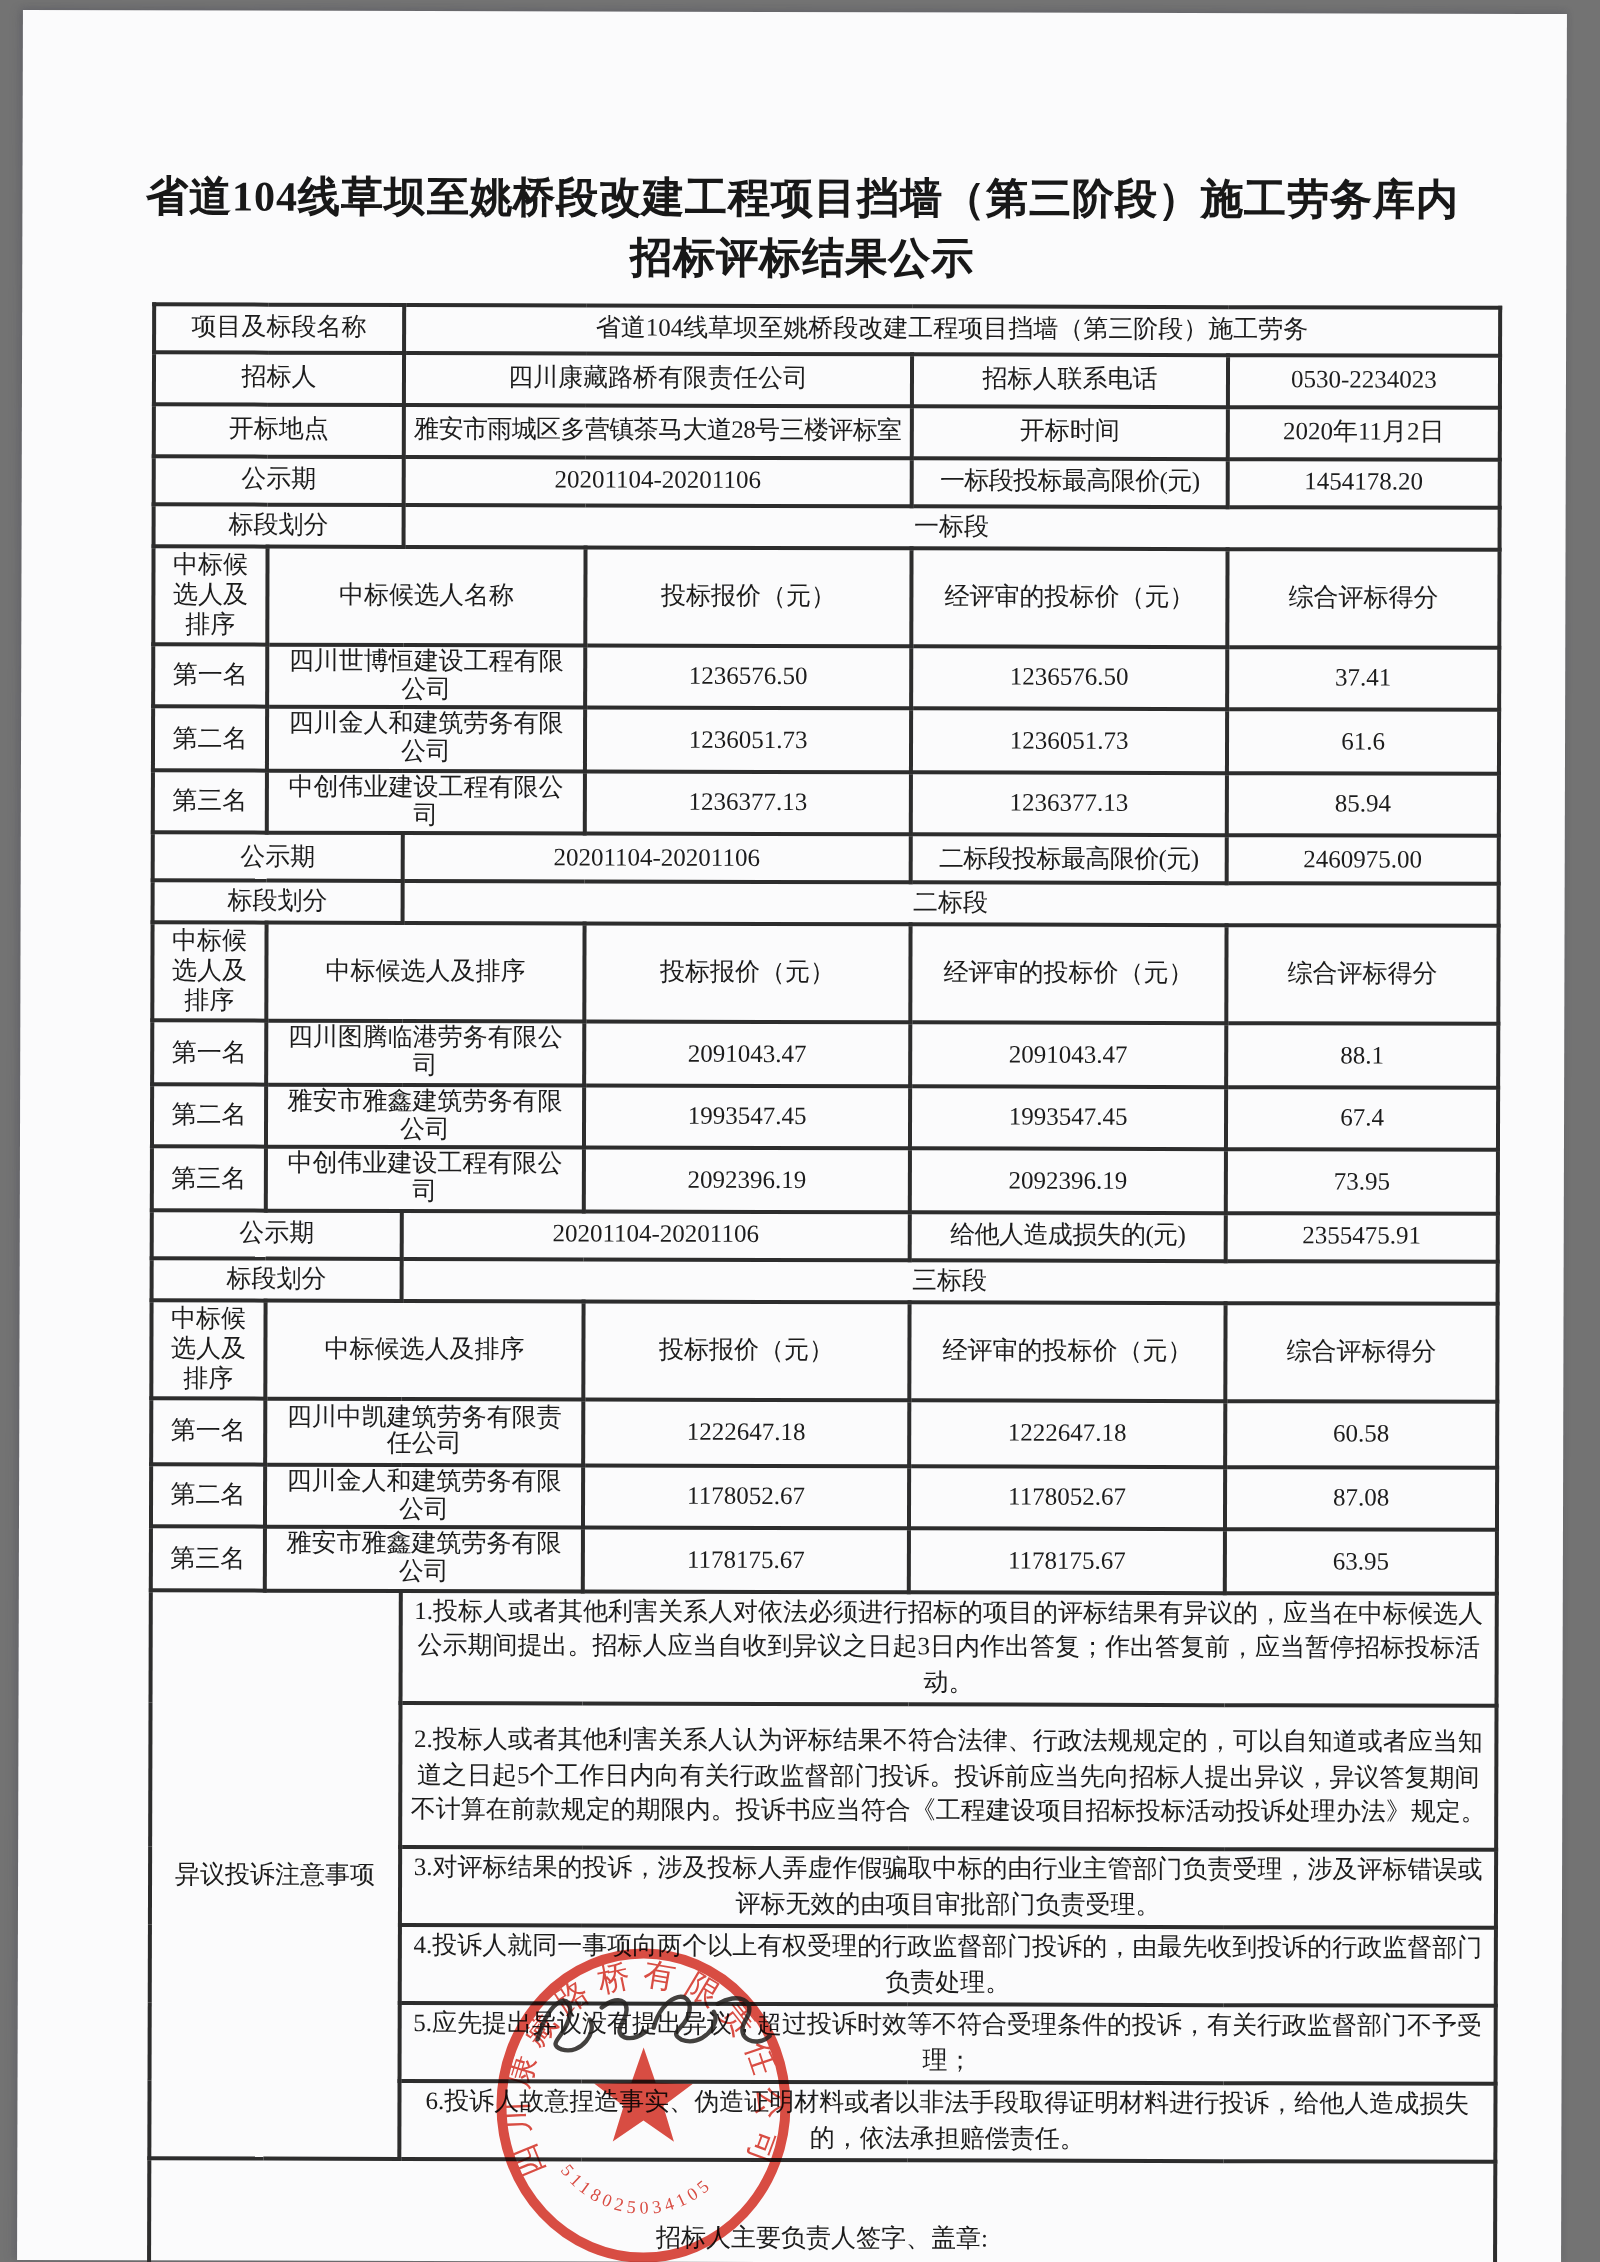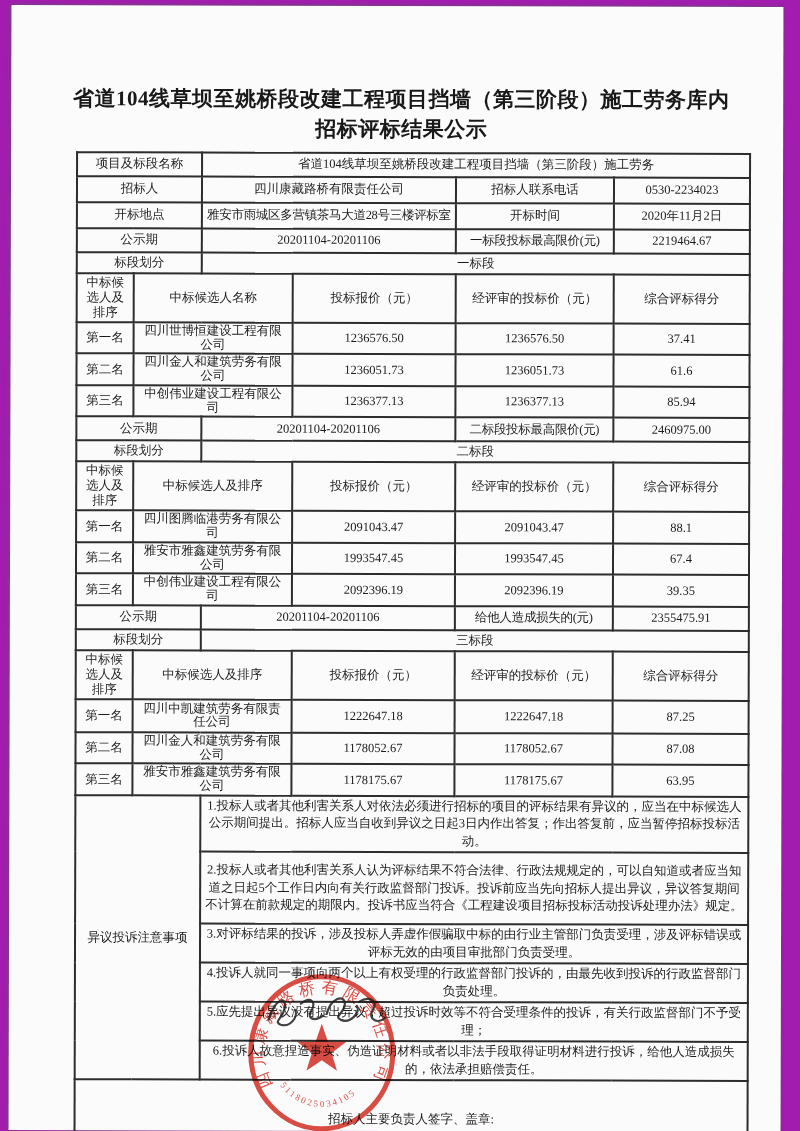--- a/index.html
+++ b/index.html
@@ -2,21 +2,21 @@
 <html><head>
 <meta charset="utf-8">
 <style>
   * { box-sizing: border-box; margin: 0; padding: 0; }
   html,body { width:800px; height:1131px; }
   body {
     font-family: "Liberation Serif", "DejaVu Serif", serif;
     background:#e7e8ea;
     position:relative; overflow:hidden;
   }
-  .stage { position:absolute; inset:0; background:#a21caf; }
+  .stage { position:absolute; inset:0; background:#737373; }
   .page {
     position:absolute; left:10px; top:6px; width:772px; height:1125px;
     background:#fbfbfc;
     box-shadow:-2px 0 4px rgba(90,90,100,.45), 0 -1px 3px rgba(90,90,100,.4);
     transform:rotate(0.15deg);
   }
   .title {
     margin:78px 0 0 52px; width:676px;
     text-align:center; font-size:21px; font-weight:bold;
     color:#181818; line-height:1.45; letter-spacing:.5px;
@@ -81,21 +81,21 @@
           <td colspan="2" class="lbl">开标地点</td>
           <td colspan="2" class="tight">雅安市雨城区多营镇茶马大道28号三楼评标室</td>
           <td>开标时间</td>
           <td>2020年11月2日</td>
         </tr>
 
         <tr class="h24">
           <td colspan="2" class="lbl">公示期</td>
           <td colspan="2">20201104-20201106</td>
           <td class="tight">一标段投标最高限价(元)</td>
-          <td>2219464.67</td>
+          <td>1454178.20</td>
         </tr>
         <tr class="h17">
           <td colspan="2" class="lbl">标段划分</td>
           <td colspan="4">一标段</td>
         </tr>
         <tr class="h34">
           <td class="rankhead">中标候选人及排序</td>
           <td colspan="2">中标候选人名称</td>
           <td>投标报价（元）</td>
           <td>经评审的投标价（元）</td>
@@ -152,21 +152,21 @@
           <td colspan="2" class="company">雅安市雅鑫建筑劳务有限公司</td>
           <td>1993547.45</td>
           <td>1993547.45</td>
           <td>67.4</td>
         </tr>
         <tr class="h31">
           <td>第三名</td>
           <td colspan="2" class="company">中创伟业建设工程有限公司</td>
           <td>2092396.19</td>
           <td>2092396.19</td>
-          <td>39.35</td>
+          <td>73.95</td>
         </tr>
 
         <tr class="h24">
           <td colspan="2" class="lbl">公示期</td>
           <td colspan="2">20201104-20201106</td>
           <td class="tight">给他人造成损失的(元)</td>
           <td>2355475.91</td>
         </tr>
         <tr class="h17">
           <td colspan="2" class="lbl">标段划分</td>
@@ -177,21 +177,21 @@
           <td colspan="2">中标候选人及排序</td>
           <td>投标报价（元）</td>
           <td>经评审的投标价（元）</td>
           <td>综合评标得分</td>
         </tr>
         <tr class="h33">
           <td>第一名</td>
           <td colspan="2" class="company">四川中凯建筑劳务有限责任公司</td>
           <td>1222647.18</td>
           <td>1222647.18</td>
-          <td>87.25</td>
+          <td>60.58</td>
         </tr>
         <tr class="h30">
           <td>第二名</td>
           <td colspan="2" class="company">四川金人和建筑劳务有限公司</td>
           <td>1178052.67</td>
           <td>1178052.67</td>
           <td>87.08</td>
         </tr>
         <tr class="h31">
           <td>第三名</td>

